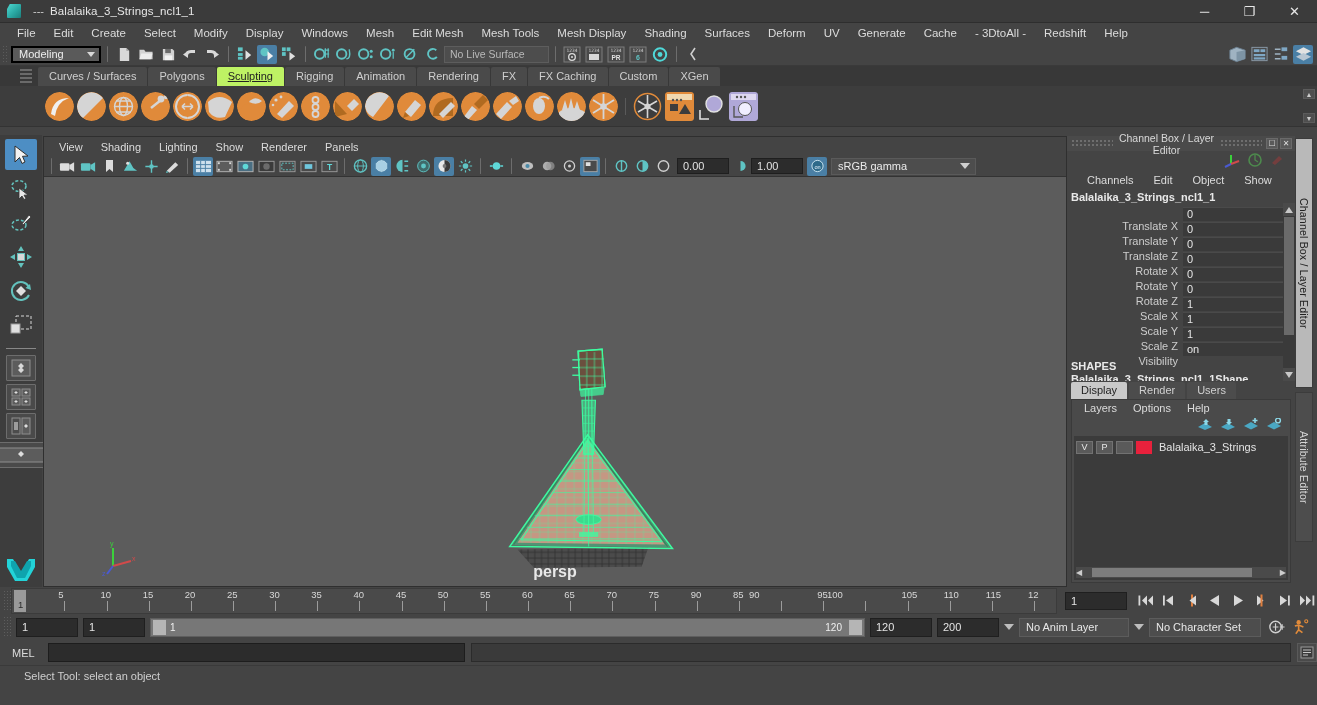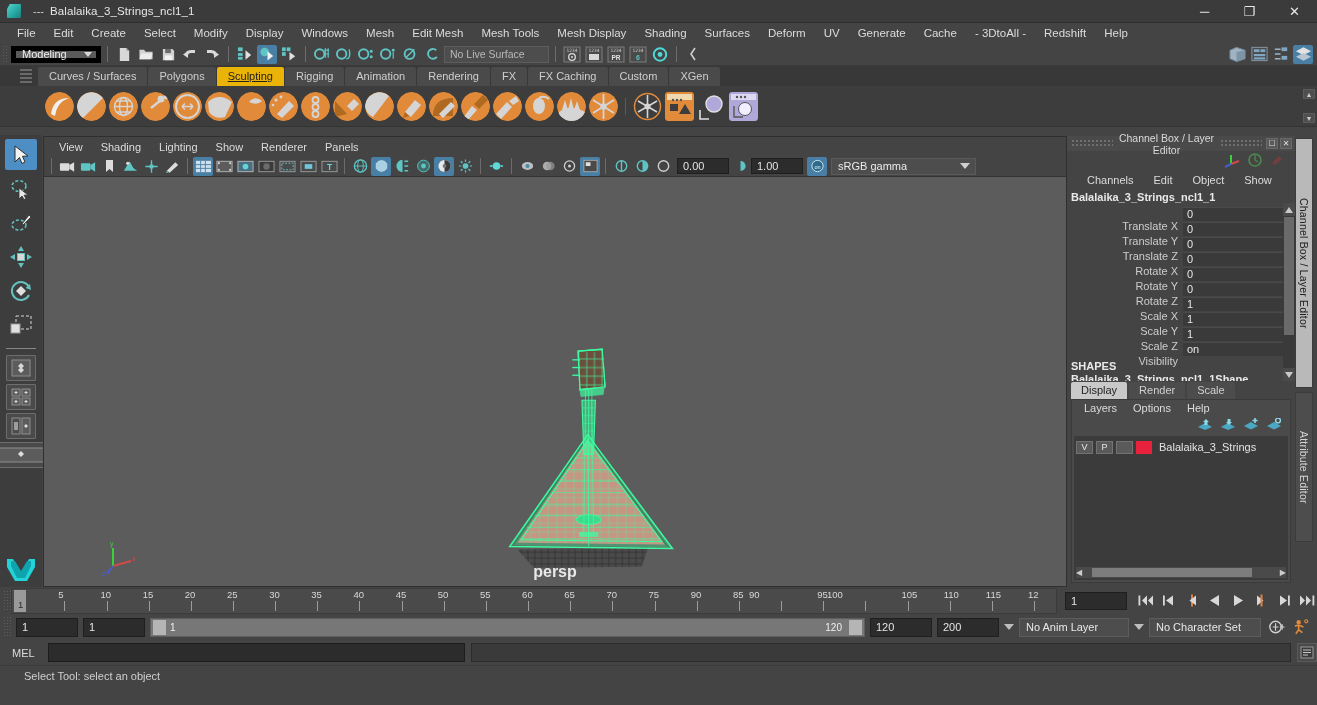--- a/index.html
+++ b/index.html
@@ -43,21 +43,21 @@
 
   
   .statusbar {
     height:23px; background:#444; display:flex; align-items:center; gap:2px;
     padding-left:2px; border-bottom:1px solid #3a3a3a;
   }
   .grip { width:7px; height:19px; flex:0 0 auto;
     background-image: radial-gradient(#5e5e5e 35%, transparent 36%);
     background-size:3px 3px; opacity:.9; }
   .sel-menu {
-    width:90px; height:17px; background:#5a5a5a; border:5px solid #000000;
+    width:90px; height:17px; background:#5a5a5a; border:2px solid #000000;
     display:flex; align-items:center; padding-left:6px; font-size:11px; color:#eee;
     position:relative;
   }
   .sel-menu .caret {
     position:absolute; right:4px; width:0;height:0;
     border-left:4px solid transparent; border-right:4px solid transparent;
     border-top:5px solid #d8d8d8;
   }
   .divider { width:1px; height:17px; background:#5a5a5a; margin:0 4px; flex:0 0 auto;}
   .dot-sep { width:9px; height:18px; flex:0 0 auto; position:relative; }
@@ -84,21 +84,21 @@
 
   
   .shelf-tabs {
     height:20px; background:#383838; display:flex; align-items:flex-end; padding-left:20px;
   }
   .shelf-tab {
     padding:3px 11px 3px; font-size:11px; color:#cfcfcf; background:#4a4a4a;
     margin-right:1px; border-top-left-radius:2px; border-top-right-radius:2px;
     line-height:13px;
   }
-  .shelf-tab.active { background:#eab308; color:#222;text-decoration:underline; }
+  .shelf-tab.active { background:#bef264; color:#222;text-decoration:underline; }
   .shelf-handle{width:12px;height:14px;margin-right:6px;align-self:center;
     background-image:linear-gradient(#6a6a6a 0 2px, transparent 2px);
     background-size:12px 4px; background-repeat:repeat-y; }
 
   .shelf-bar {
     height:41px; background:#3d3d3d; display:flex; align-items:center; padding-left:45px;
     gap:3px; position:relative; border-bottom:1px solid #333;
   }
   .sicon { width:29px; height:29px; border-radius:50%; flex:0 0 auto; position:relative;
     overflow:hidden; }
@@ -1078,21 +1078,21 @@
             <svg width="8" height="6" viewBox="0 0 8 6">
                 <path d="M4 6 L0 0 L8 0Z" fill="#c8c8c8"></path>
               </svg>
           </div>
         </div>
       </div>
 
       <div class="layer-tabs" id="layertabs">
           <div class="ltab active">Display</div>
           <div class="ltab">Render</div>
-          <div class="ltab">Scale</div>
+          <div class="ltab">Users</div>
         </div>
       <div class="layer-box">
         <div class="layer-menubar" id="laymenu">
             <div class="menu-item">Layers</div>
             <div class="menu-item">Options</div>
             <div class="menu-item">Help</div>
           </div>
         <div class="layer-tools">
           <span>
             <svg width="16" height="13" viewBox="0 0 16 13">

